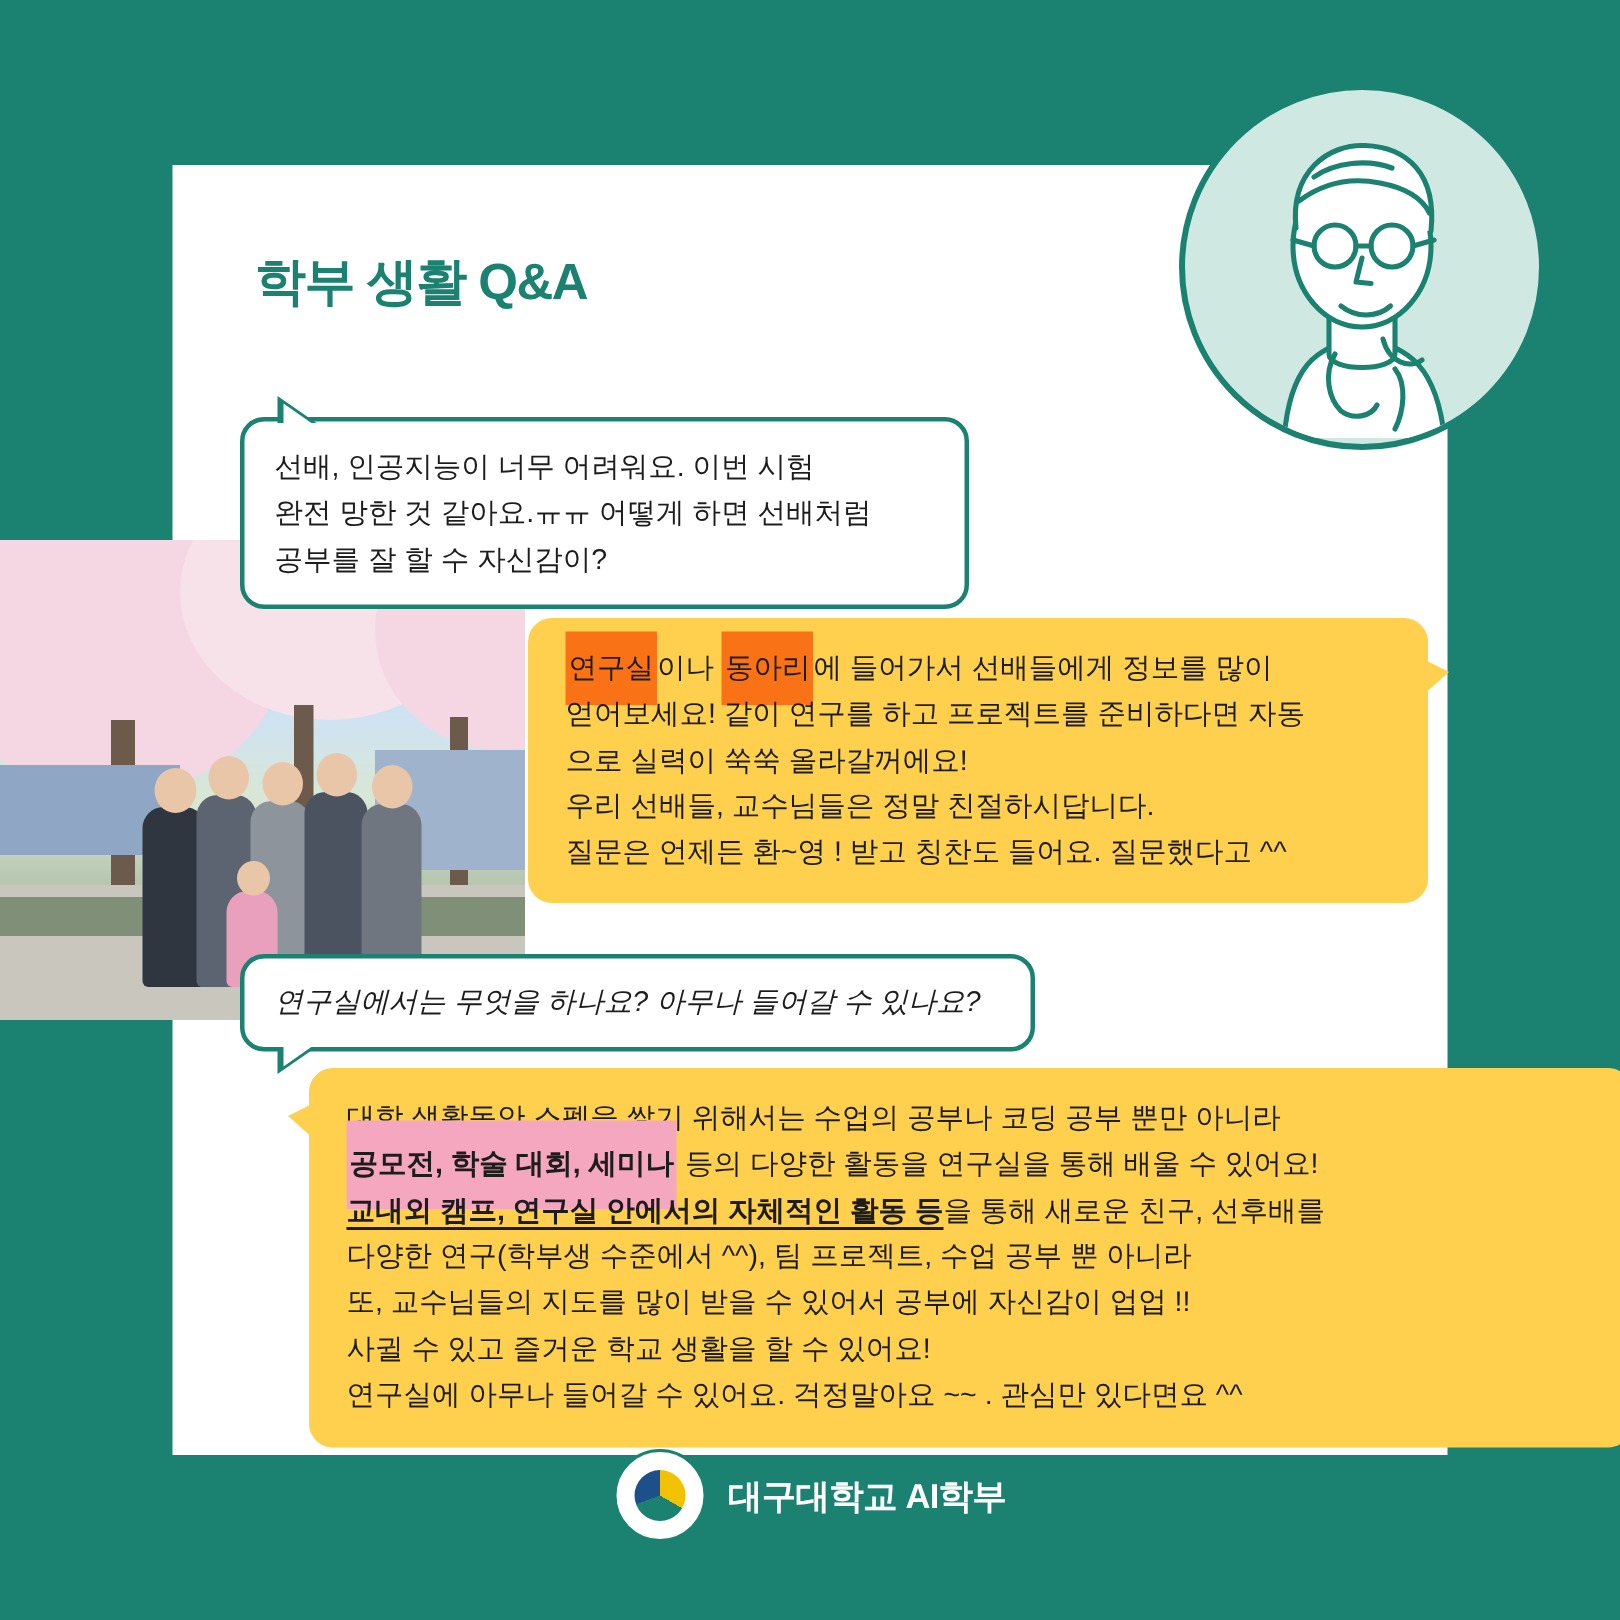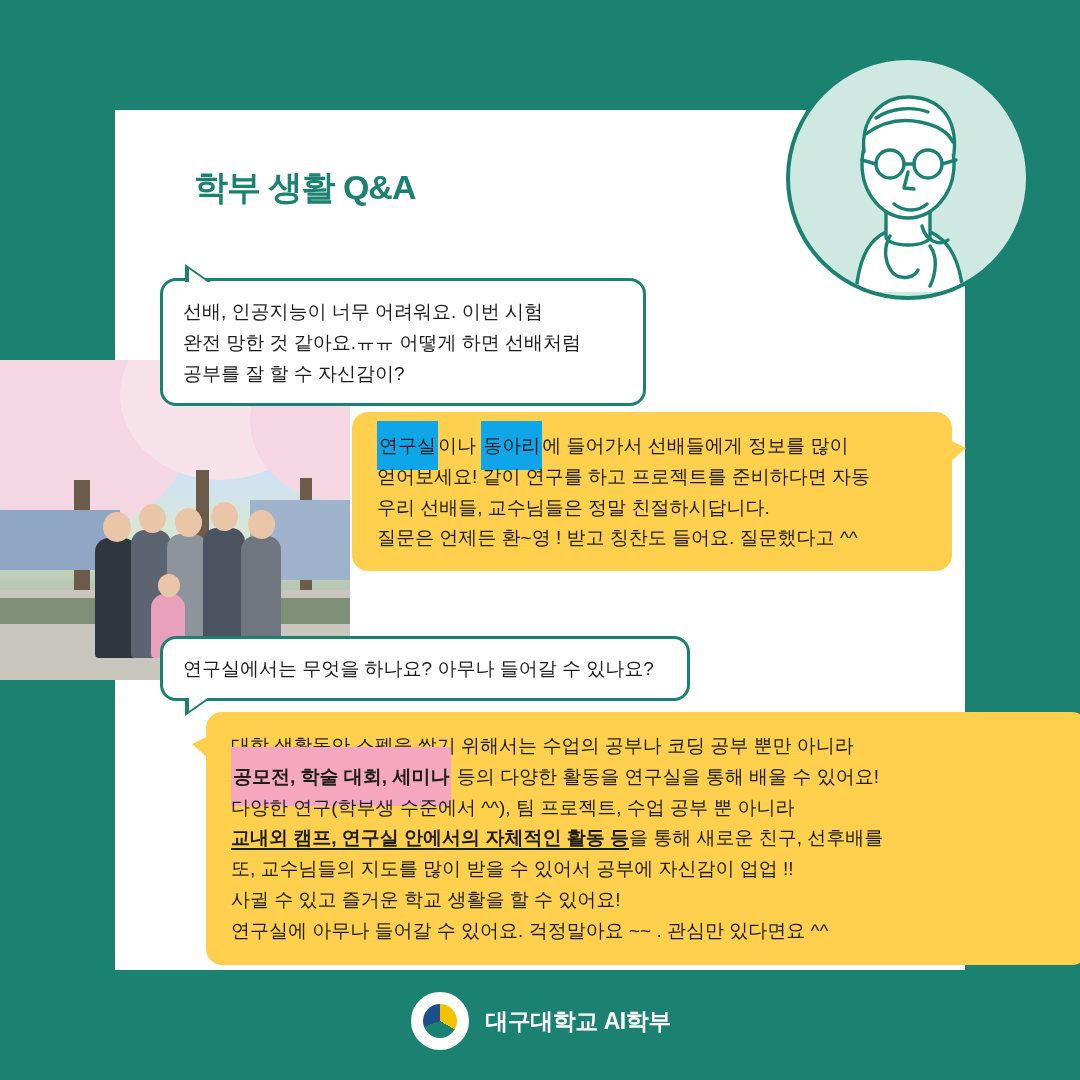--- a/index.html
+++ b/index.html
@@ -17,21 +17,20 @@
     background:#ffffff;
   }
   
   #title{
     position:absolute;
     left:170px;top:165px;
     font-size:34px;
     font-weight:bold;
     color:#1b8272;
     letter-spacing:-1px;
-    margin-left:24px;
   }
   
   #avatar{
     position:absolute;
     left:786px;top:56px;
     width:236px;height:236px;
     border-radius:50%;
     background:#cfe9e2;
     border:4px solid #1b8272;
     overflow:hidden;
@@ -96,20 +95,21 @@
     border-bottom:16px solid transparent;
     border-left:18px solid #ffd04d;
   }
   .q2{
     left:160px;top:596px;width:530px;
     padding:15px 18px 13px 20px;
     border:3px solid #1b8272;
     background:#ffffff;
     font-size:19px;
     z-index:10;
+    font-style:italic;
   }
   .q2:after{
     content:"";position:absolute;left:22px;bottom:-18px;
     width:0;height:0;
     border-right:26px solid transparent;
     border-top:18px solid #1b8272;
   }
   .q2:before{
     content:"";position:absolute;left:26px;bottom:-13px;z-index:2;
     width:0;height:0;
@@ -125,27 +125,27 @@
     z-index:8;
   }
   .a2:after{
     content:"";position:absolute;left:-17px;top:20px;
     width:0;height:0;
     border-top:9px solid transparent;
     border-bottom:16px solid transparent;
     border-right:18px solid #ffd04d;
   }
   .line{display:block;white-space:nowrap;}
-  .hl-blue{background:#0ea5e9;padding:14px 2px;}
+  .hl-blue{background:#f97316;padding:14px 2px;}
   .hl-pink{background:#f4a7bf;padding:19px 2px;font-weight:bold;}
   .ul{border-bottom:2px solid #1d1d1d;font-weight:bold;}
   
   #footer{
     position:absolute;
-    left:0;bottom:28px;width:100%;
+    left:0;bottom:52px;width:100%;
     display:flex;align-items:center;justify-content:center;
     gap:14px;
   }
   #logo{
     width:58px;height:58px;border-radius:50%;
     background:#ffffff;
     border:2px solid #1b8272;
     position:relative;
     overflow:hidden;
     display:flex;align-items:center;justify-content:center;
@@ -219,37 +219,38 @@
   <span class="line">선배, 인공지능이 너무 어려워요. 이번 시험</span>
   <span class="line">완전 망한 것 같아요.ㅠㅠ 어떻게 하면 선배처럼</span>
   <span class="line">공부를 잘 할 수 자신감이?</span>
 </div>
 
 <div class="bubble a1">
   <span class="line">
     <span class="hl-blue">연구실</span><span>이나 </span><span class="hl-blue">동아리</span><span>에 들어가서 선배들에게 정보를 많이</span>
   </span>
   <span class="line">얻어보세요! 같이 연구를 하고 프로젝트를 준비하다면 자동</span>
+  <span class="line">으로 실력이 쑥쑥 올라갈꺼에요!</span>
   <span class="line">우리 선배들, 교수님들은 정말 친절하시답니다.</span>
   <span class="line">질문은 언제든 환~영 ! 받고 칭찬도 들어요. 질문했다고 ^^</span>
 </div>
 
 <div class="bubble q2">
   <span class="line">연구실에서는 무엇을 하나요? 아무나 들어갈 수 있나요?</span>
 </div>
 
 <div class="bubble a2">
   <span class="line">대학 생활동안 스펙을 쌓기 위해서는 수업의 공부나 코딩 공부 뿐만 아니라</span>
   <span class="line">
     <span class="hl-pink">공모전, 학술 대회, 세미나</span><span> 등의 다양한 활동을 연구실을 통해 배울 수 있어요!</span>
   </span>
-  <span class="line">다양한 연구(학부생 수준에서 ^^), 팀 프로젝트, 수업 공부 뿐 아니라</span>
   <span class="line">
     <span class="ul">교내외 캠프, 연구실 안에서의 자체적인 활동 등</span><span>을 통해 새로운 친구, 선후배를</span>
   </span>
+  <span class="line">다양한 연구(학부생 수준에서 ^^), 팀 프로젝트, 수업 공부 뿐 아니라</span>
   <span class="line">또, 교수님들의 지도를 많이 받을 수 있어서 공부에 자신감이 업업 !!</span>
   <span class="line">사귈 수 있고 즐거운 학교 생활을 할 수 있어요!</span>
   <span class="line">연구실에 아무나 들어갈 수 있어요. 걱정말아요 ~~ . 관심만 있다면요 ^^</span>
 </div>
 
 <div id="footer">
   <div id="logo">
     <div class="inner"></div>
   </div>
   <div class="fname">대구대학교 AI학부</div>

